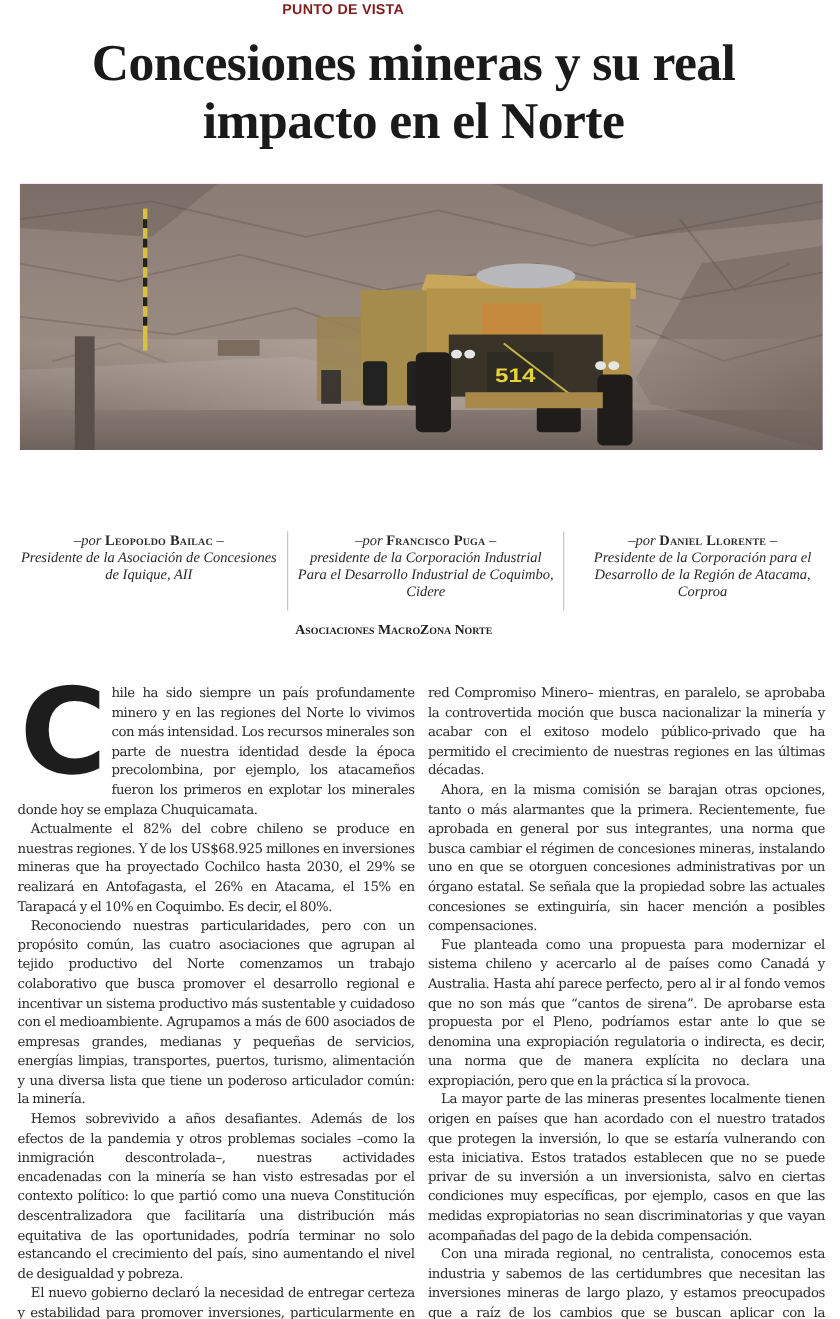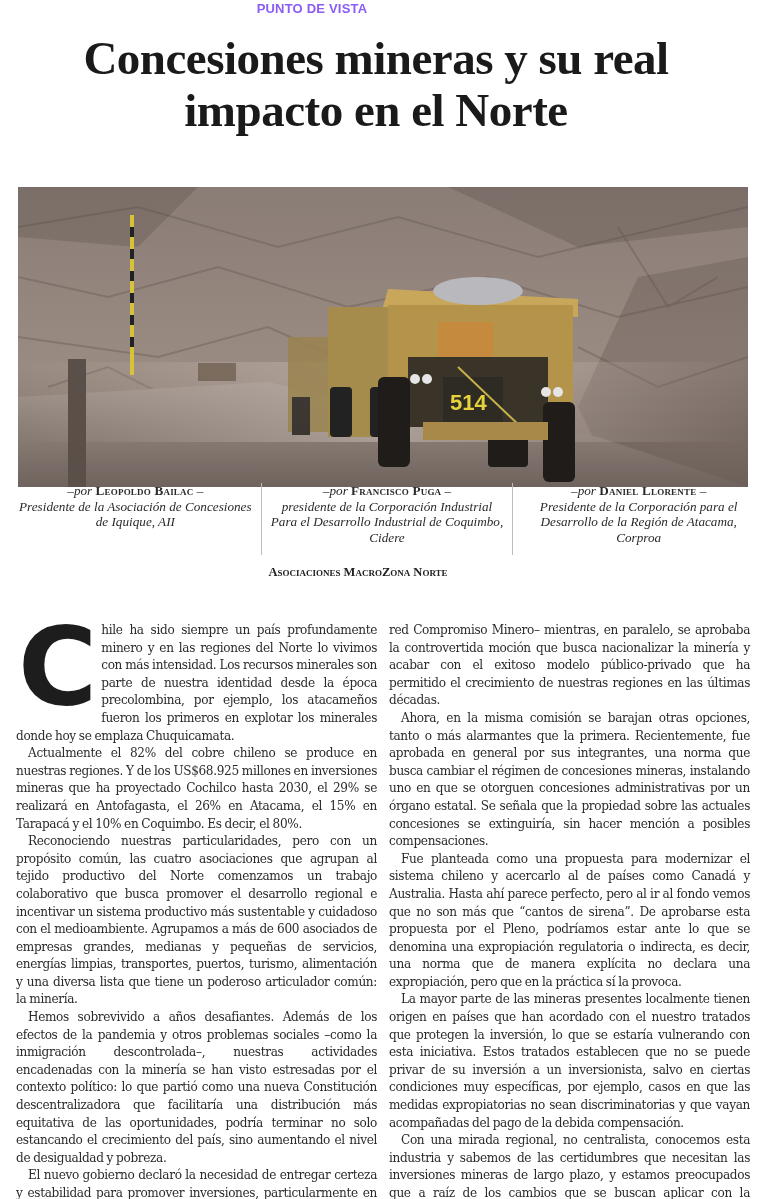--- a/index.html
+++ b/index.html
@@ -2,31 +2,31 @@
 <html><head>
   <meta charset="utf-8">
   <style>
     * { box-sizing: border-box; margin: 0; padding: 0; }
     html, body { width: 764px; height: 1199px; background: #ffffff; overflow: hidden; }
     body { position: relative; font-family: "DejaVu Serif", serif; color: #2a2a2a; }
 
     .kicker {
       position: absolute; top: 1px; left: 0; width: 624px; text-align: center;
       font-family: "Liberation Sans", sans-serif; font-weight: bold; font-size: 13px;
-      color: #8b5cf6; letter-spacing: 0.2px;
+      color: #7f1d1d; letter-spacing: 0.2px;
     }
     .headline {
       position: absolute; top: 32px; left: 0; width: 752px; text-align: center;
       font-family: "Liberation Serif", serif; font-size: 47px; line-height: 52px;
       color: #1a1a1a; letter-spacing: -0.5px;
     }
 
     .photo {
-      position: absolute; top: 167px; left: 18px; width: 730px; height: 300px;
-      overflow: hidden; background: #f0abfc; margin-top: 20px;
+      position: absolute; top: 167px; left: 18px; width: 730px; height: 242px;
+      overflow: hidden; background: #f0abfc;
     }
     .photo svg { display: block; width: 100%; height: 100%; }
 
     .authors {
       position: absolute; top: 483px; left: 0; width: 764px; height: 72px;
       display: flex;
     }
     .author {
       flex: 1; text-align: center; padding: 0 6px;
       font-family: "Liberation Serif", serif; font-size: 13.2px; line-height: 15.5px;

